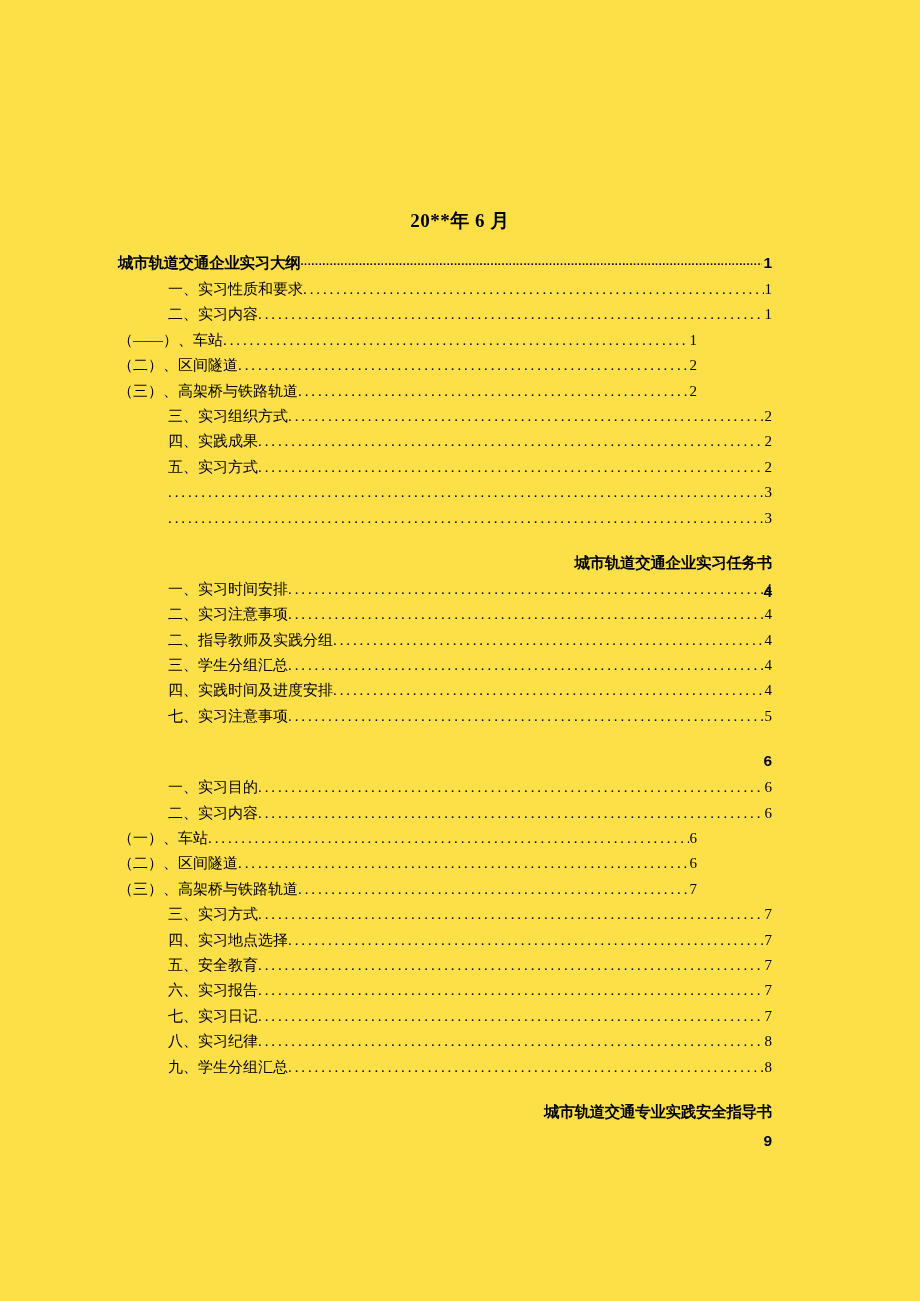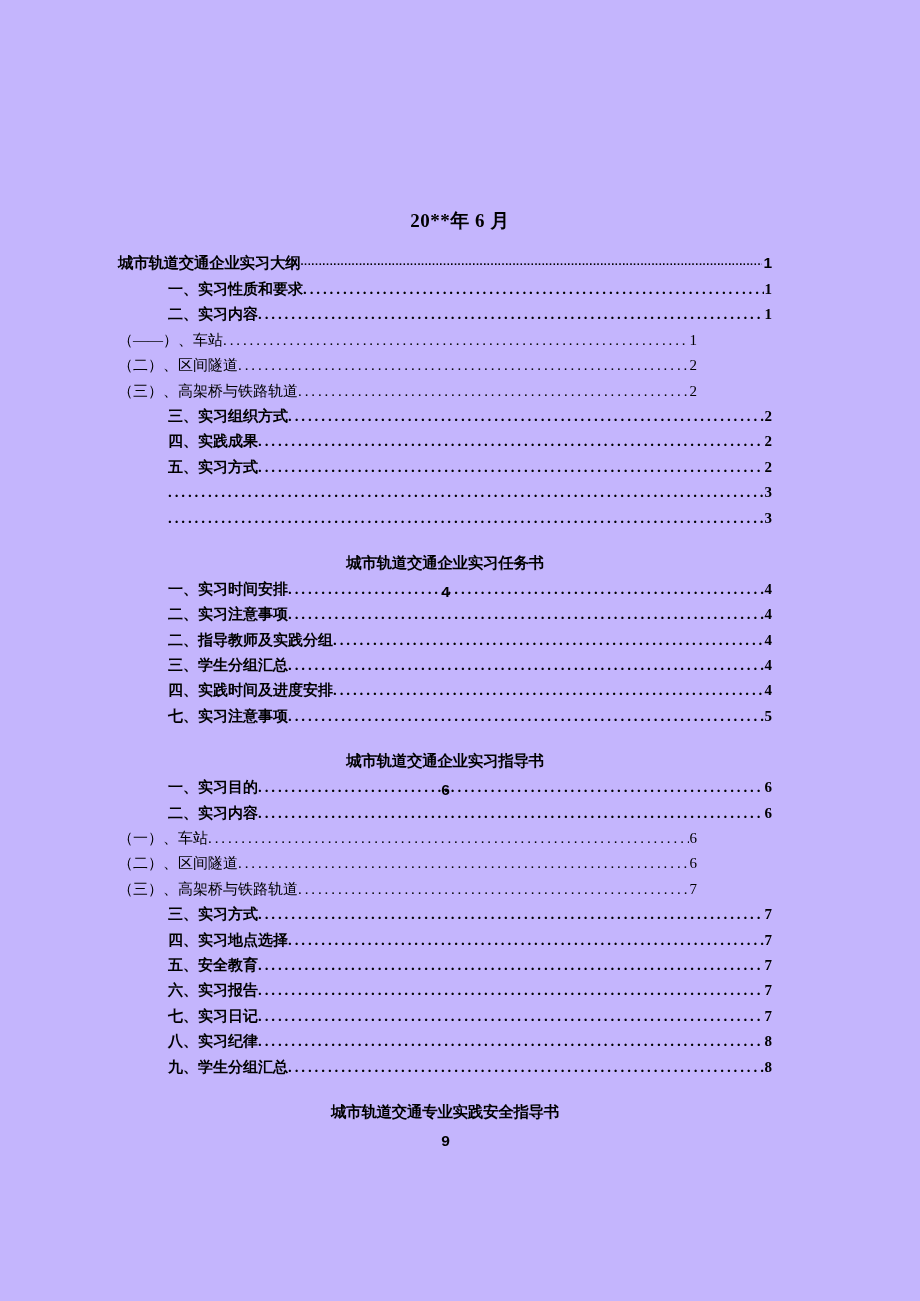--- a/index.html
+++ b/index.html
@@ -15,21 +15,21 @@
     color: #000000;
     overflow: hidden;
   }
 
   .page {
     position: absolute;
     left: 0;
     top: 0;
     width: 920px;
     height: 1301px;
-    background: #c4b5fd;
+    background: #fde047;
   }
 
   
   .doc-title {
     position: absolute;
     left: 0;
     top: 208px;
     width: 920px;
     text-align: center;
     font-family: "Liberation Serif", serif;
@@ -41,21 +41,21 @@
   
   .toc {
     position: absolute;
     left: 118px;
     top: 248px;
     width: 654px;
   }
 
   .toc-entry {
     display: flex;
-    align-items: center;
+    align-items: flex-end;
     width: 100%;
     white-space: nowrap;
   }
 
   .entry-text {
     flex: 0 0 auto;
   }
 
   .leader {
     flex: 1 1 auto;
@@ -94,21 +94,21 @@
     font-size: 15.5px;
   }
   .lvl1.spaced {
     margin-top: 17px;
     flex-direction: column;
   }
 
   
   .lvl2 {
     font-family: "Liberation Serif", serif;
-    font-weight: bold;
+    font-weight: normal;
     font-size: 15px;
     height: 25.4px;
     line-height: 25.4px;
     margin-left: 50px;
     width: 604px;
   }
   .lvl2 .leader {
     font-family: "Liberation Serif", serif;
     font-size: 15px;
     letter-spacing: 2.9px;
@@ -225,21 +225,20 @@
         <span class="entry-text">四、实践时间及进度安排</span>
         <span class="leader">...............................................................................................................................................................................................................................................</span>
         <span class="page-num">4</span>
       </div>
       <div class="toc-entry lvl2">
         <span class="entry-text">七、实习注意事项</span>
         <span class="leader">...............................................................................................................................................................................................................................................</span>
         <span class="page-num">5</span>
       </div>
       <div class="toc-entry lvl1 spaced">
-        <span class="entry-text">城市轨道交通企业实习指导书</span>
         <span class="leader">...............................................................................................................................................................................................................................................</span>
         <span class="page-num">6</span>
       </div>
       <div class="toc-entry lvl2">
         <span class="entry-text">一、实习目的</span>
         <span class="leader">...............................................................................................................................................................................................................................................</span>
         <span class="page-num">6</span>
       </div>
       <div class="toc-entry lvl2">
         <span class="entry-text">二、实习内容</span>

